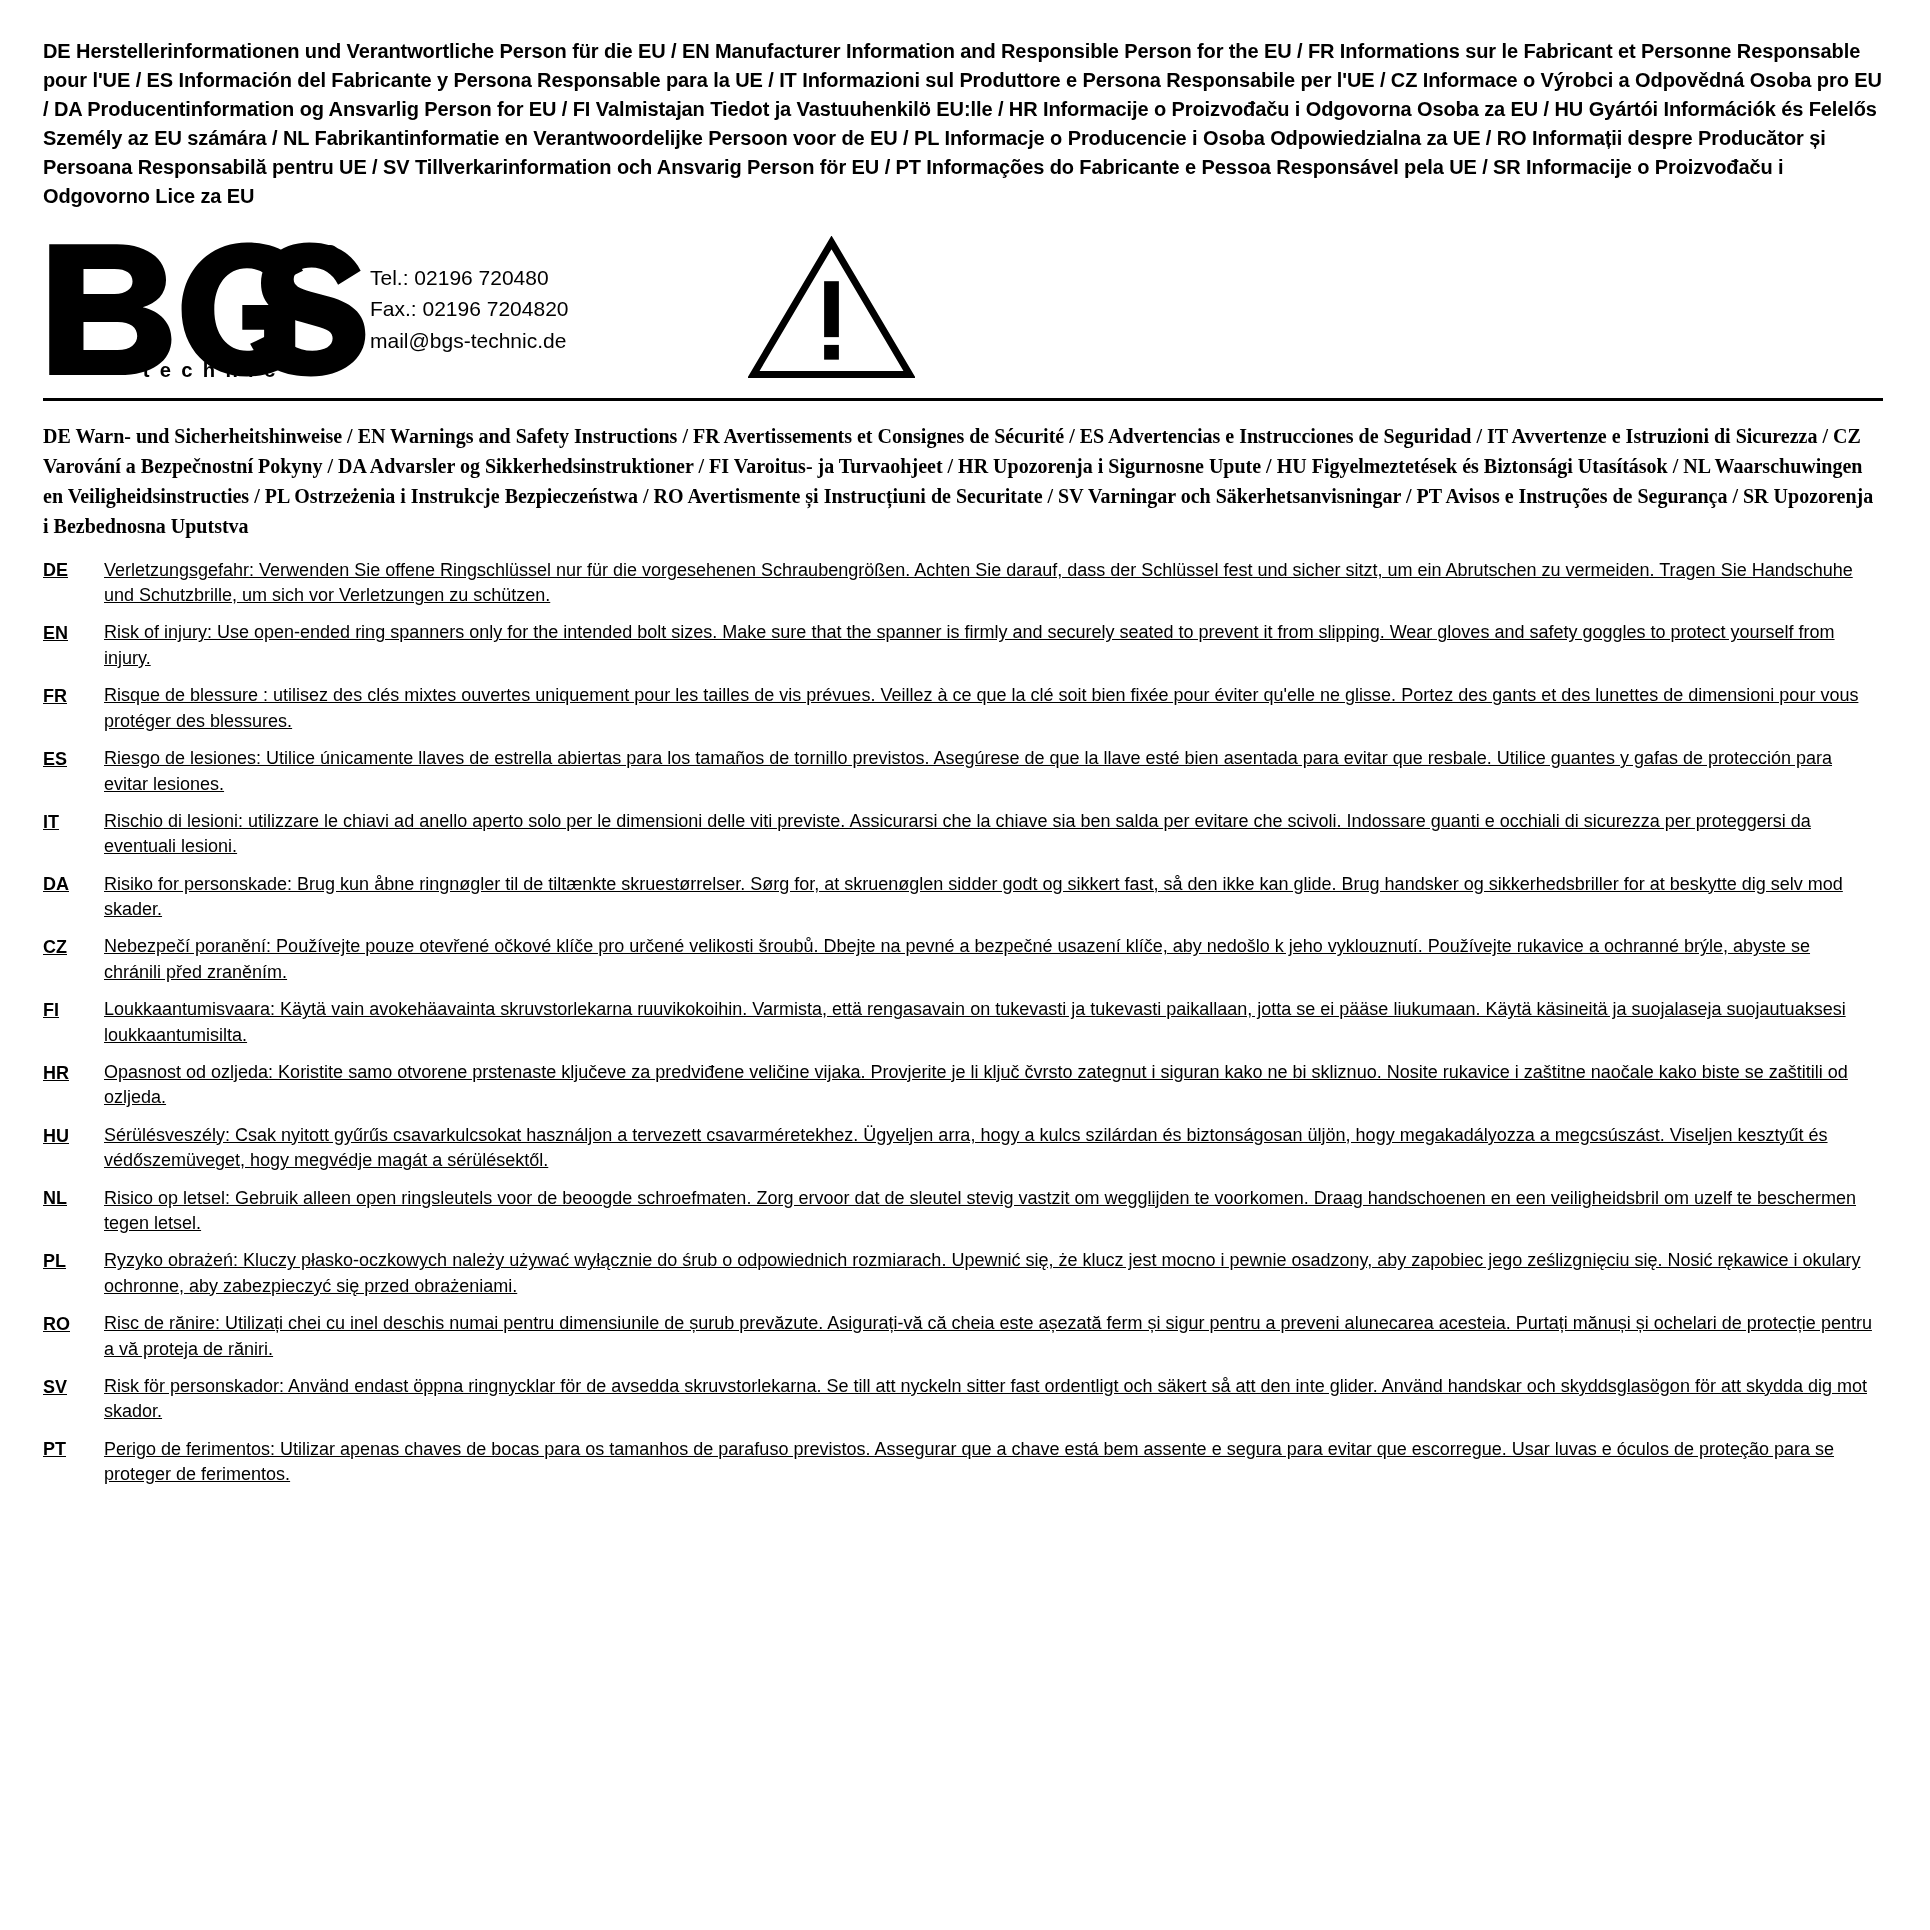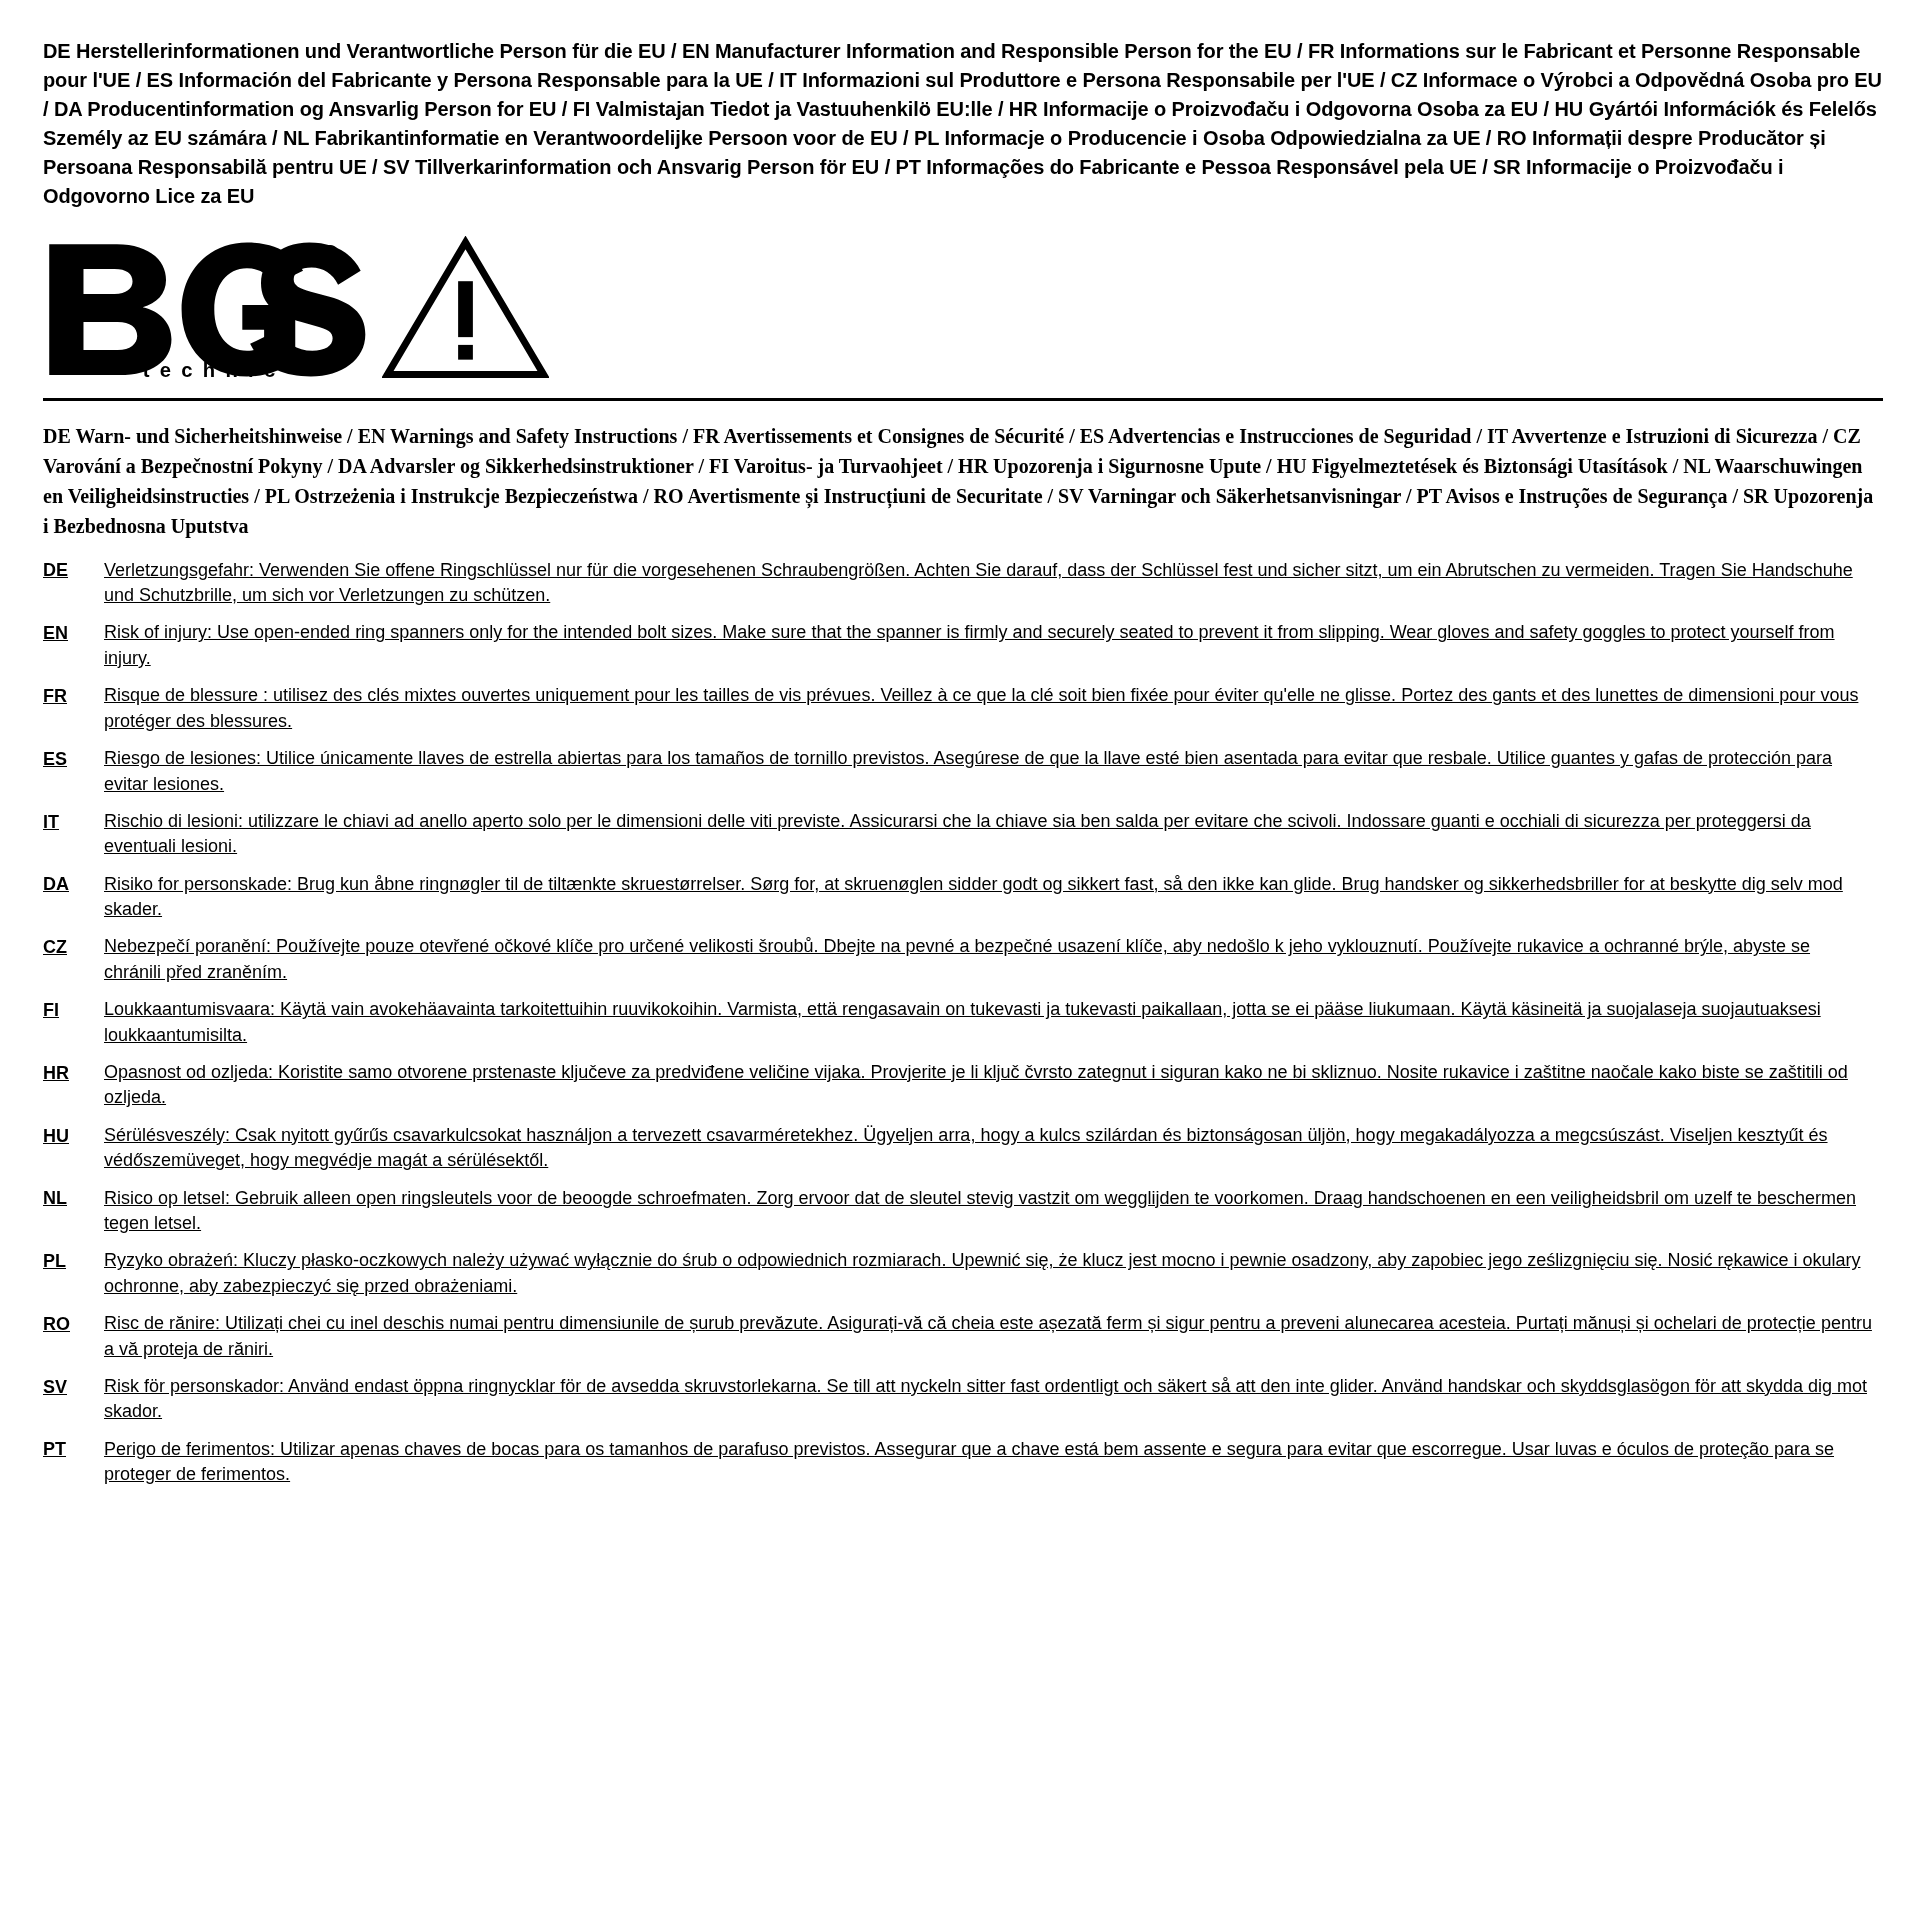--- a/index.html
+++ b/index.html
@@ -133,20 +133,25 @@
           <path d="M262 16 C214 16 178 52 178 102 C178 152 212 188 262 188 C288 188 308 180 324 165 L324 96 L256 96 L256 128 L284 128 L284 148 C277 153 271 155 262 155 C236 155 220 133 220 102 C220 71 236 49 262 49 C278 49 290 57 297 70 L334 52 C320 28 295 16 262 16 Z"></path>
 
           <path d="M408 52 C396 28 372 16 342 16 C306 16 280 38 280 68 C280 96 300 110 332 118 L350 123 C366 127 372 131 372 139 C372 149 362 155 346 155 C326 155 311 145 303 128 L266 146 C280 174 306 188 344 188 C384 188 414 166 414 134 C414 106 395 92 362 84 L344 79 C329 75 322 71 322 63 C322 54 331 48 345 48 C360 48 372 56 379 70 Z"></path>
         </g>
         <text x="356" y="42" font-family="Liberation Sans, sans-serif" font-size="34" font-weight="bold" fill="#000">®</text>
         <text x="128" y="188" font-family="Liberation Sans, sans-serif" font-size="26" font-weight="bold" letter-spacing="3" fill="#000">t e c h n i c</text>
       </svg>
     </div>
 
 
+    <div class="contact-block">
+      <div>Tel.: 02196 720480</div>
+      <div>Fax.: 02196 7204820</div>
+      <div>mail@bgs-technic.de</div>
+    </div>
 
 
     <div class="warn-tri">
       <svg width="167" height="144" viewBox="0 0 215 185">
         <polygon points="107.5,8 208,178 7,178" fill="none" stroke="#000" stroke-width="9" stroke-linejoin="miter"></polygon>
         <rect x="98" y="58" width="19" height="72" fill="#000"></rect>
         <rect x="98" y="140" width="19" height="19" fill="#000"></rect>
       </svg>
     </div>
   </div>
@@ -180,21 +185,21 @@
     <div class="lang-row">
       <div class="lang-code">DA</div>
       <div class="lang-text">Risiko for personskade: Brug kun åbne ringnøgler til de tiltænkte skruestørrelser. Sørg for, at skruenøglen sidder godt og sikkert fast, så den ikke kan glide. Brug handsker og sikkerhedsbriller for at beskytte dig selv mod skader.</div>
     </div>
     <div class="lang-row">
       <div class="lang-code">CZ</div>
       <div class="lang-text">Nebezpečí poranění: Používejte pouze otevřené očkové klíče pro určené velikosti šroubů. Dbejte na pevné a bezpečné usazení klíče, aby nedošlo k jeho vyklouznutí. Používejte rukavice a ochranné brýle, abyste se chránili před zraněním.</div>
     </div>
     <div class="lang-row">
       <div class="lang-code">FI</div>
-      <div class="lang-text">Loukkaantumisvaara: Käytä vain avokehäavainta tarkoitettuihin ruuvikokoihin. Varmista, että rengasavain on tukevasti ja tukevasti paikallaan, jotta se ei pääse liukumaan. Käytä käsineitä ja suojalaseja suojautuaksesi loukkaantumisilta.</div>
+      <div class="lang-text">Loukkaantumisvaara: Käytä vain avokehäavainta skruvstorlekarna ruuvikokoihin. Varmista, että rengasavain on tukevasti ja tukevasti paikallaan, jotta se ei pääse liukumaan. Käytä käsineitä ja suojalaseja suojautuaksesi loukkaantumisilta.</div>
     </div>
     <div class="lang-row">
       <div class="lang-code">HR</div>
       <div class="lang-text">Opasnost od ozljeda: Koristite samo otvorene prstenaste ključeve za predviđene veličine vijaka. Provjerite je li ključ čvrsto zategnut i siguran kako ne bi skliznuo. Nosite rukavice i zaštitne naočale kako biste se zaštitili od ozljeda.</div>
     </div>
     <div class="lang-row">
       <div class="lang-code">HU</div>
       <div class="lang-text">Sérülésveszély: Csak nyitott gyűrűs csavarkulcsokat használjon a tervezett csavarméretekhez. Ügyeljen arra, hogy a kulcs szilárdan és biztonságosan üljön, hogy megakadályozza a megcsúszást. Viseljen kesztyűt és védőszemüveget, hogy megvédje magát a sérülésektől.</div>
     </div>
     <div class="lang-row">

